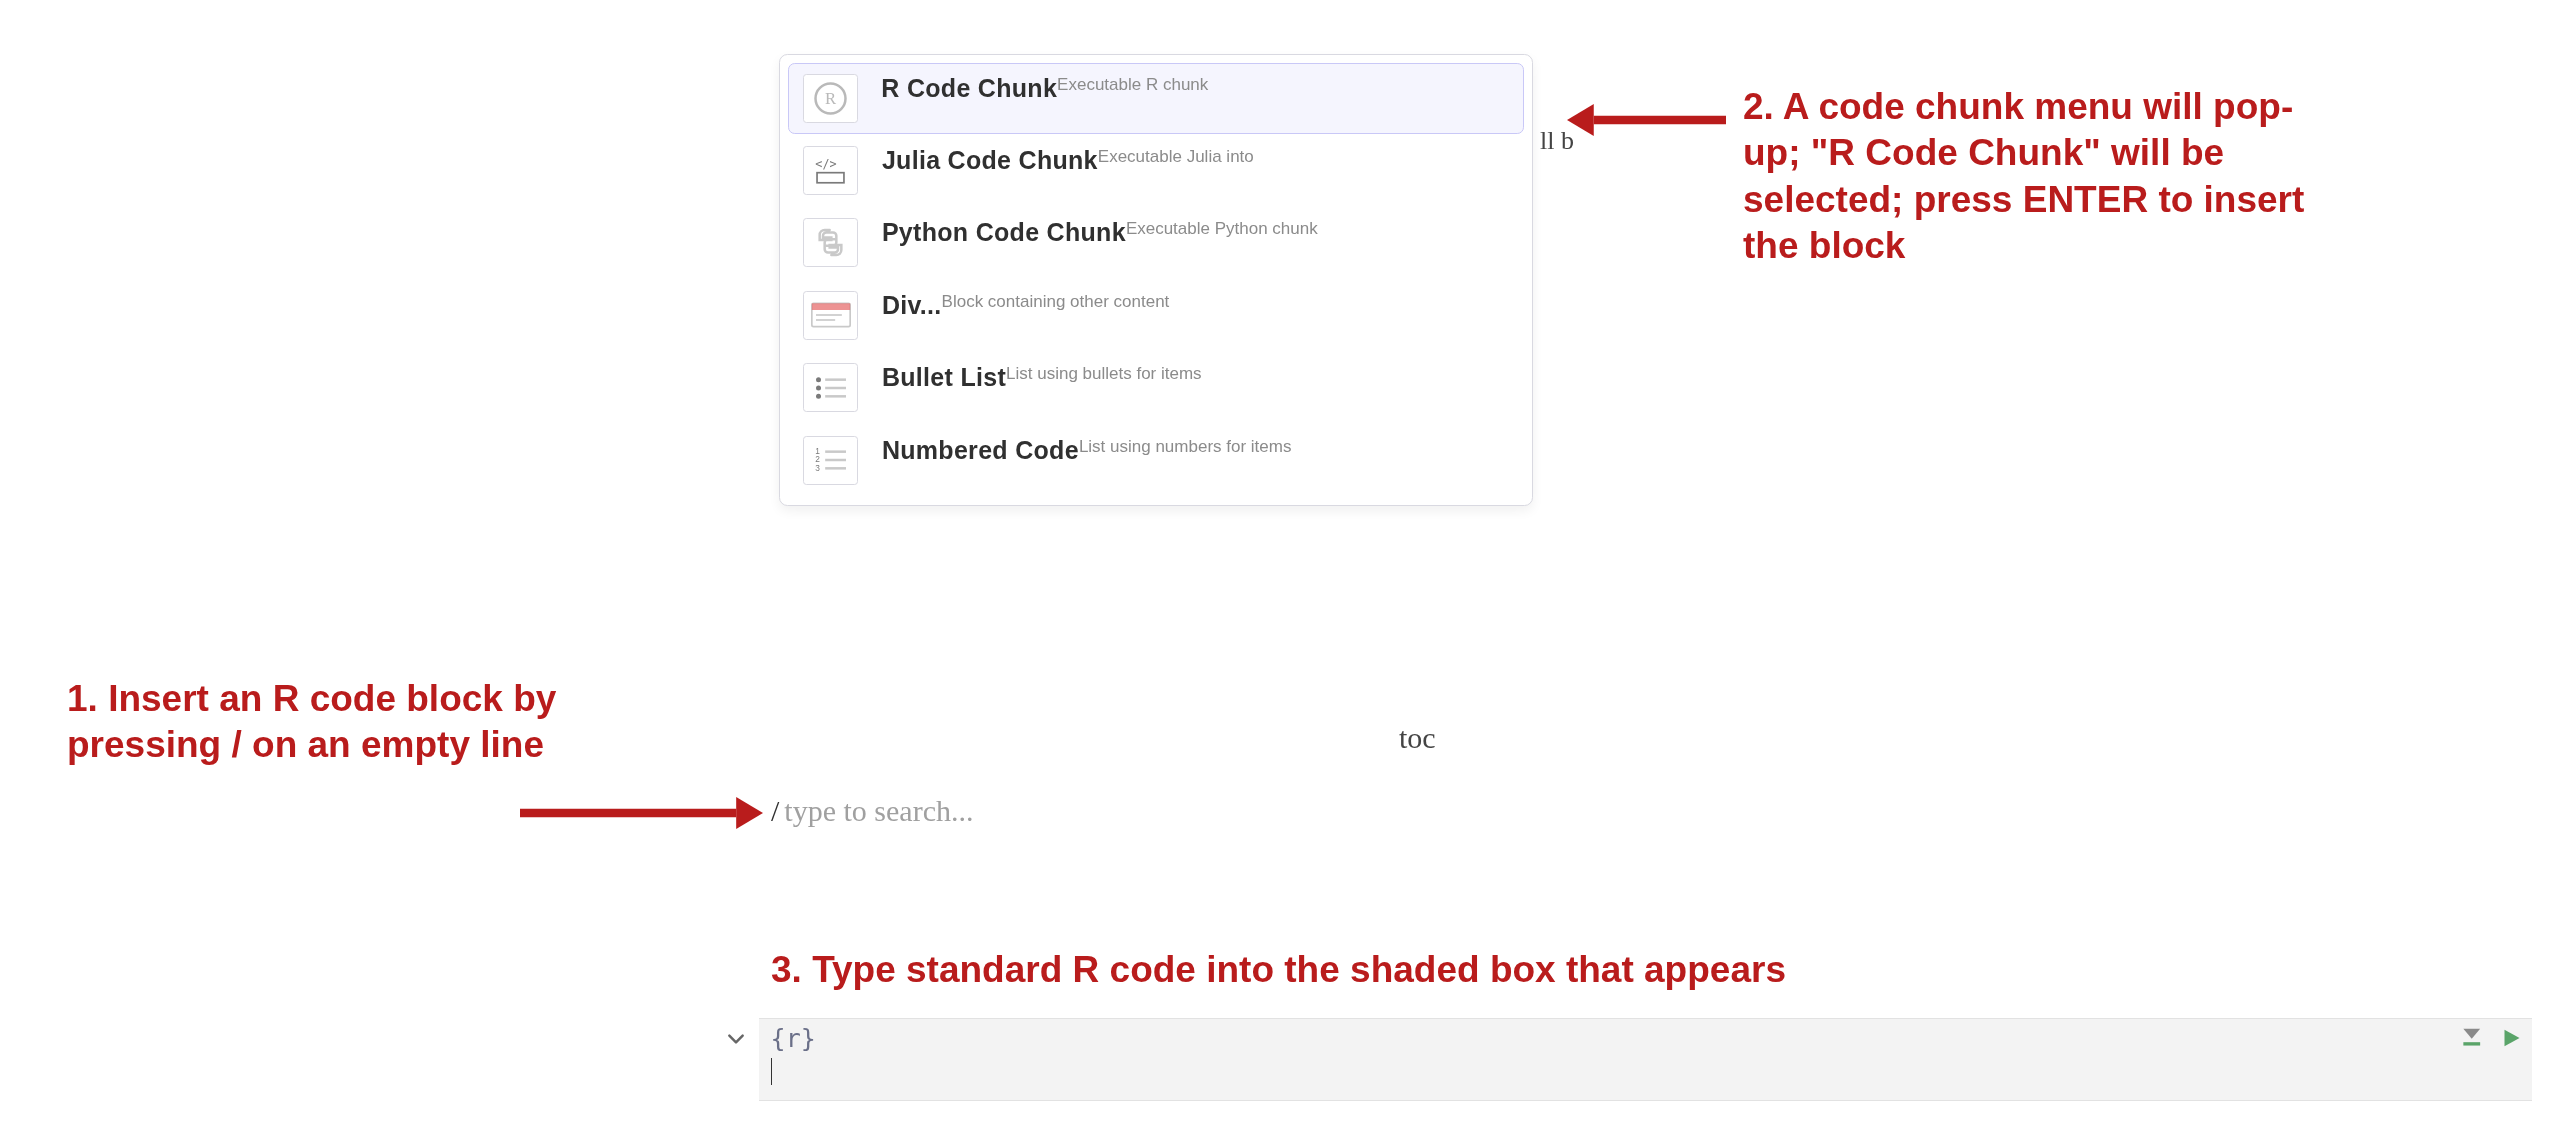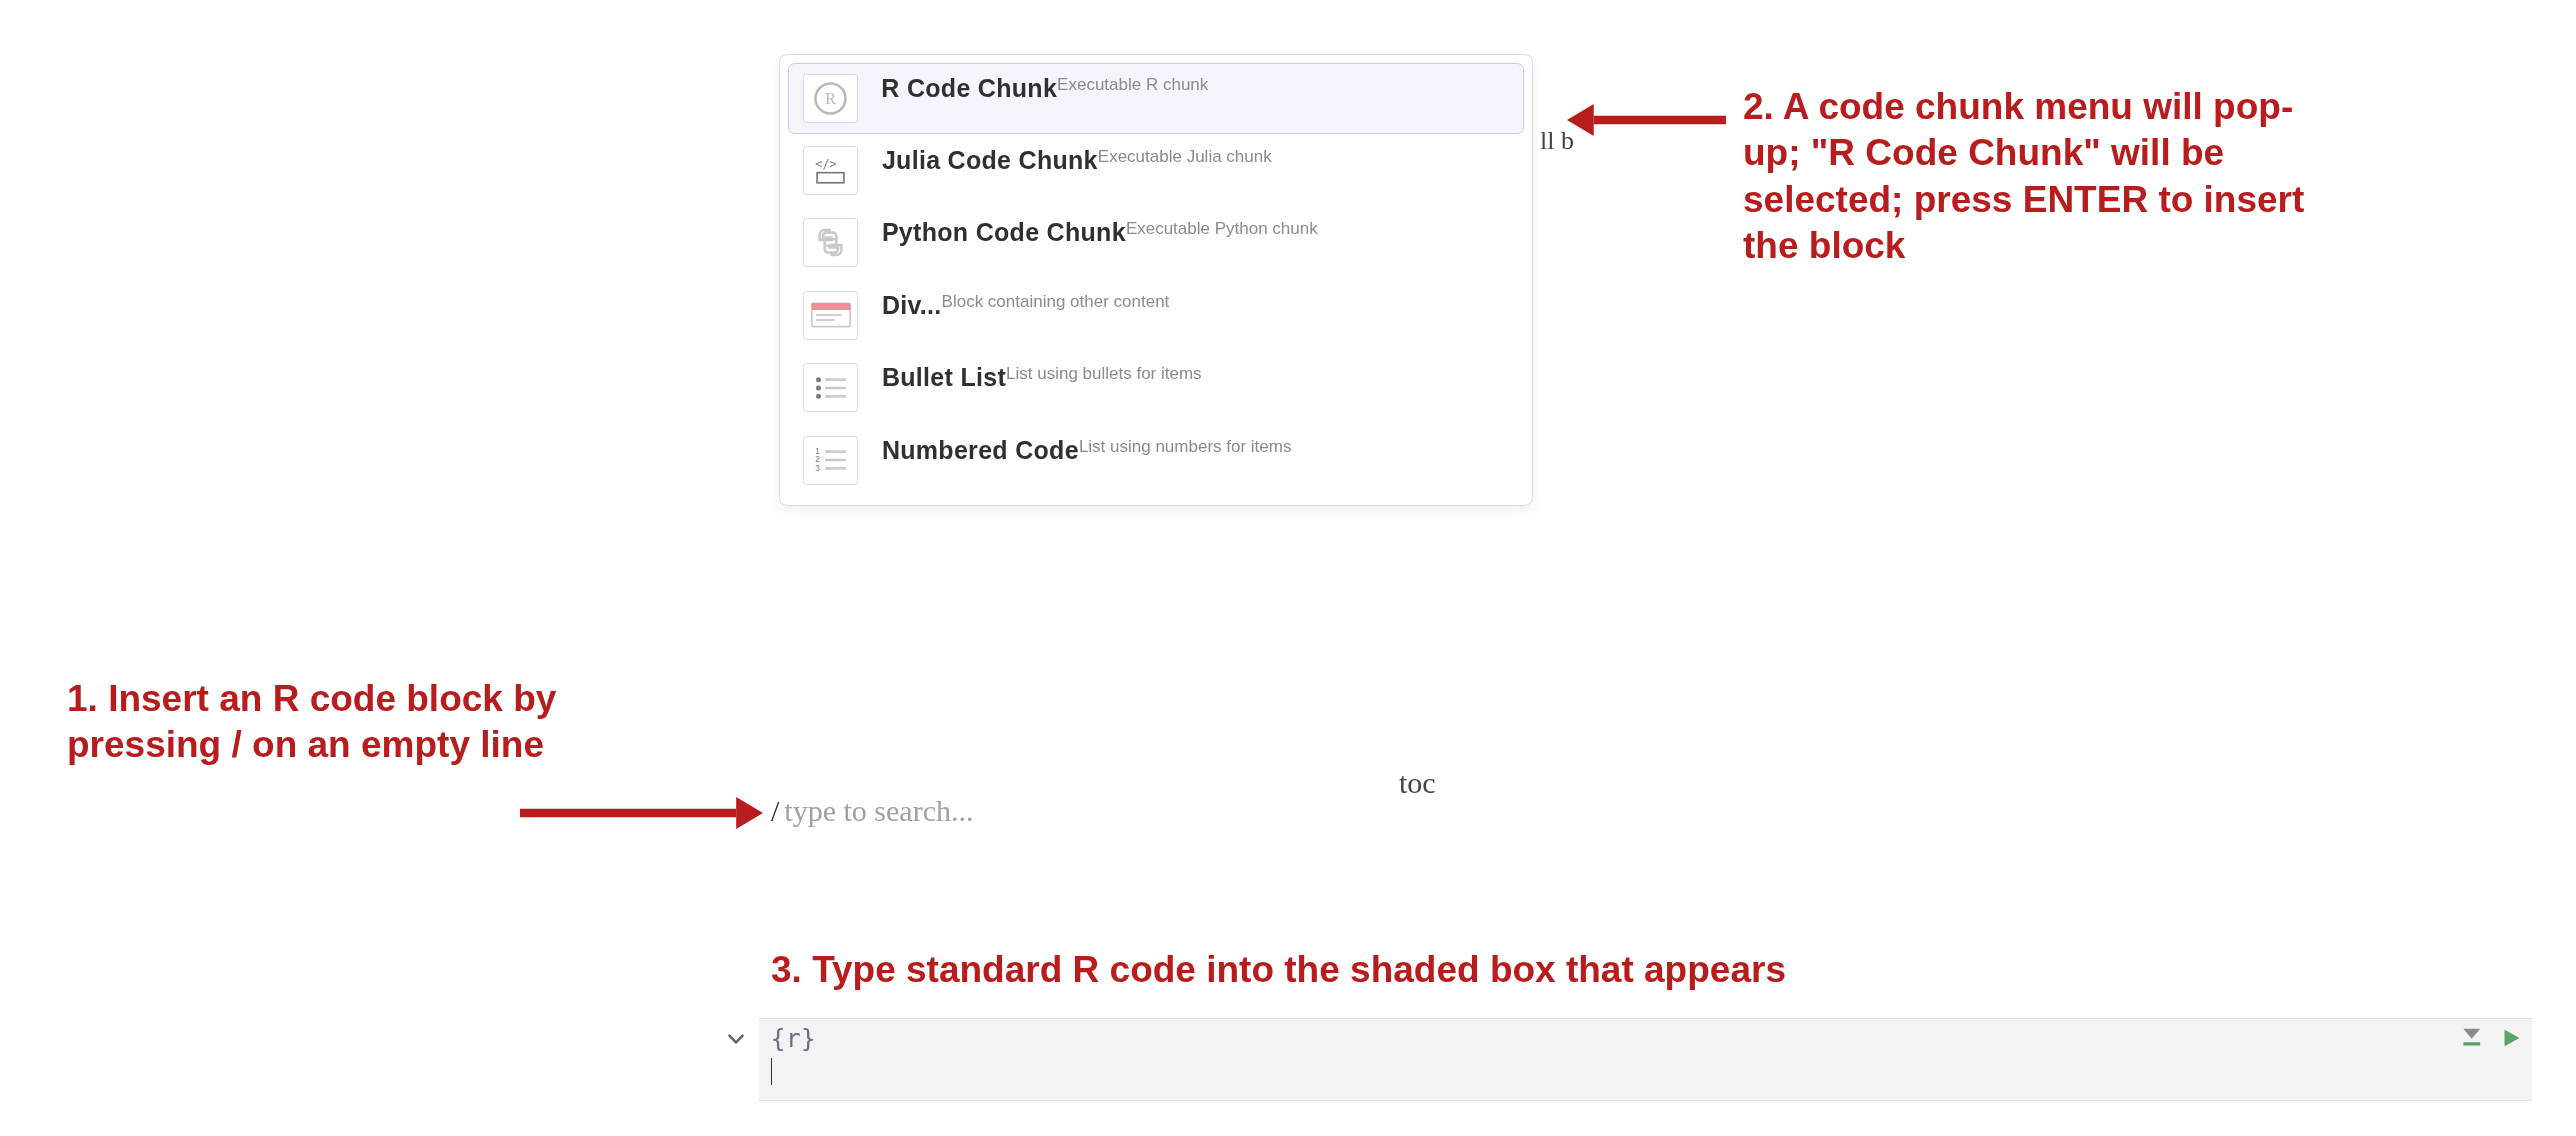--- a/index.html
+++ b/index.html
@@ -157,21 +157,21 @@
   }
 
   
   .mi-icon svg { display:block; }
   .glyph-grey { color:#b9b9b9; }
 </style>
 </head>
 <body>
 
 <div style="position:absolute; left:1540px; top:126px; font-family: ui-serif, Georgia, serif; font-size:26px; color:#444;">ll b</div>
-<div style="position:absolute; left:1399px; top:721px; font-family: ui-serif, Georgia, serif; font-size:30px; color:#444;margin-top:45px;">toc</div>
+<div style="position:absolute; left:1399px; top:721px; font-family: ui-serif, Georgia, serif; font-size:30px; color:#444;">toc</div>
 
 <div class="annot" style="left:59px; top:676px; width:628px;margin-left:8px;">1. Insert an R code block by pressing / on an empty line</div>
 
 <svg class="arrow" style="left:520px; top:792px;" width="243" height="42" viewBox="0 0 290 50">
   <line x1="0" y1="25" x2="258" y2="25" stroke="#b91c1c" stroke-width="10"></line>
   <polygon points="258,6 290,25 258,44" fill="#b91c1c"></polygon>
 </svg>
 
 <div class="annot" style="left:1743px; top:84px; width:603px;">2. A code chunk menu will pop-up; "R Code Chunk" will be selected; press ENTER to insert the block</div>
 
@@ -199,21 +199,21 @@
 
   <div class="menu-item">
     <div class="mi-icon">
       <svg width="37" height="34" viewBox="0 0 44 40">
         <text x="4" y="16" font-size="14" font-family="Menlo, monospace" fill="#7a7a7a">&lt;/&gt;</text>
         <rect x="6" y="22" width="32" height="12" fill="none" stroke="#7a7a7a" stroke-width="2"></rect>
       </svg>
     </div>
     <div class="mi-text">
       <span class="mi-title">Julia Code Chunk</span>
-      <span class="mi-sub">Executable Julia chunk</span>
+      <span class="mi-sub">Executable Julia into</span>
     </div>
   </div>
 
   <div class="menu-item">
     <div class="mi-icon">
       <svg width="35" height="35" viewBox="0 0 42 42">
         <path d="M20 6 h-6 a6 6 0 0 0 -6 6 v6 h14 v-3 h-10 v-2 a4 4 0 0 1 4-4 h8 a4 4 0 0 1 4 4 v8 a4 4 0 0 1 -4 4 h-8" fill="none" stroke="#c9c9c9" stroke-width="3" stroke-linecap="round"></path>
         <path d="M22 36 h6 a6 6 0 0 0 6-6 v-6 h-14 v3 h10 v2 a4 4 0 0 1 -4 4 h-8 a4 4 0 0 1 -4-4 v-8 a4 4 0 0 1 4-4 h8" fill="none" stroke="#c9c9c9" stroke-width="3" stroke-linecap="round"></path>
       </svg>
     </div>

